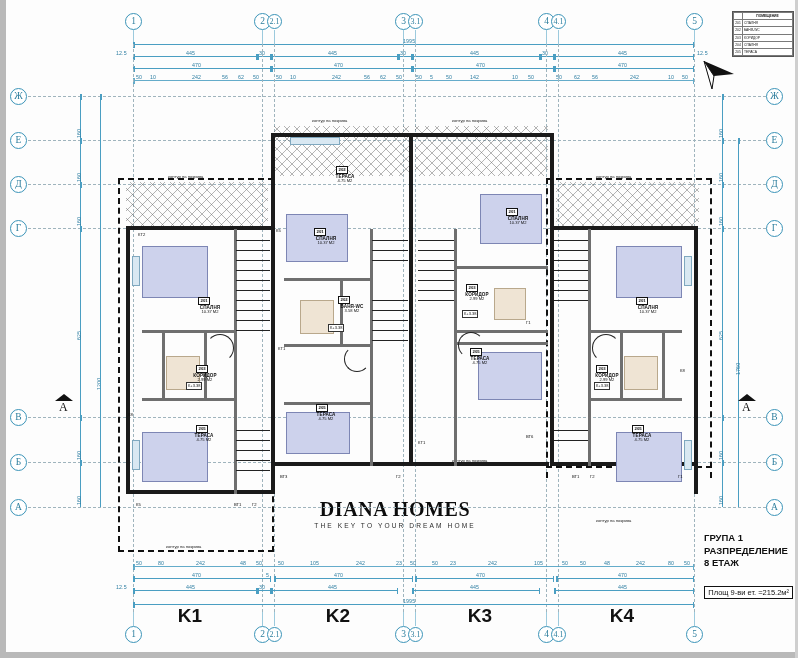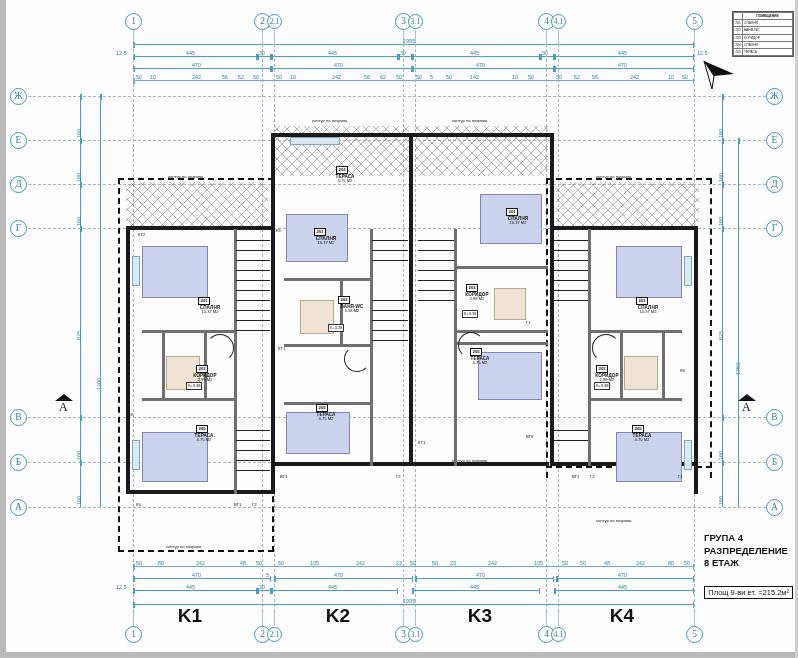--- a/index.html
+++ b/index.html
@@ -164,26 +164,30 @@
   </div>
 
   <div id="north">
     <svg width="34" height="34" viewBox="0 0 34 34">
       <path d="M2 3 L32 16 L12 18 L10 31 Z" fill="#111"></path>
       <path d="M2 3 L12 18 L10 31 Z" fill="#fff" stroke="#111" stroke-width="1"></path>
     </svg>
   </div>
 
   <div id="titleblock">
-    <div>ГРУПА 4</div>
+    <div>ГРУПА 1</div>
     <div>РАЗПРЕДЕЛЕНИЕ</div>
     <div>8 ЕТАЖ</div>
   </div>
   <div id="areabox">Площ 9-ви ет. =215.2м²</div>
 
+  <div id="logo">
+    <div class="main">DIANA HOMES</div>
+    <div class="sub">THE KEY TO YOUR DREAM HOME</div>
+  </div>
 
   <div class="bub" style="left:125px;  top:13px;">1</div>
   <div class="bub" style="left:254px;  top:13px;">2</div>
   <div class="bub sm" style="left:267px; top:14px;">2.1</div>
   <div class="bub" style="left:395px;  top:13px;">3</div>
   <div class="bub sm" style="left:408px; top:14px;">3.1</div>
   <div class="bub" style="left:538px;  top:13px;">4</div>
   <div class="bub sm" style="left:551px; top:14px;">4.1</div>
   <div class="bub" style="left:686px;  top:13px;">5</div>
 

